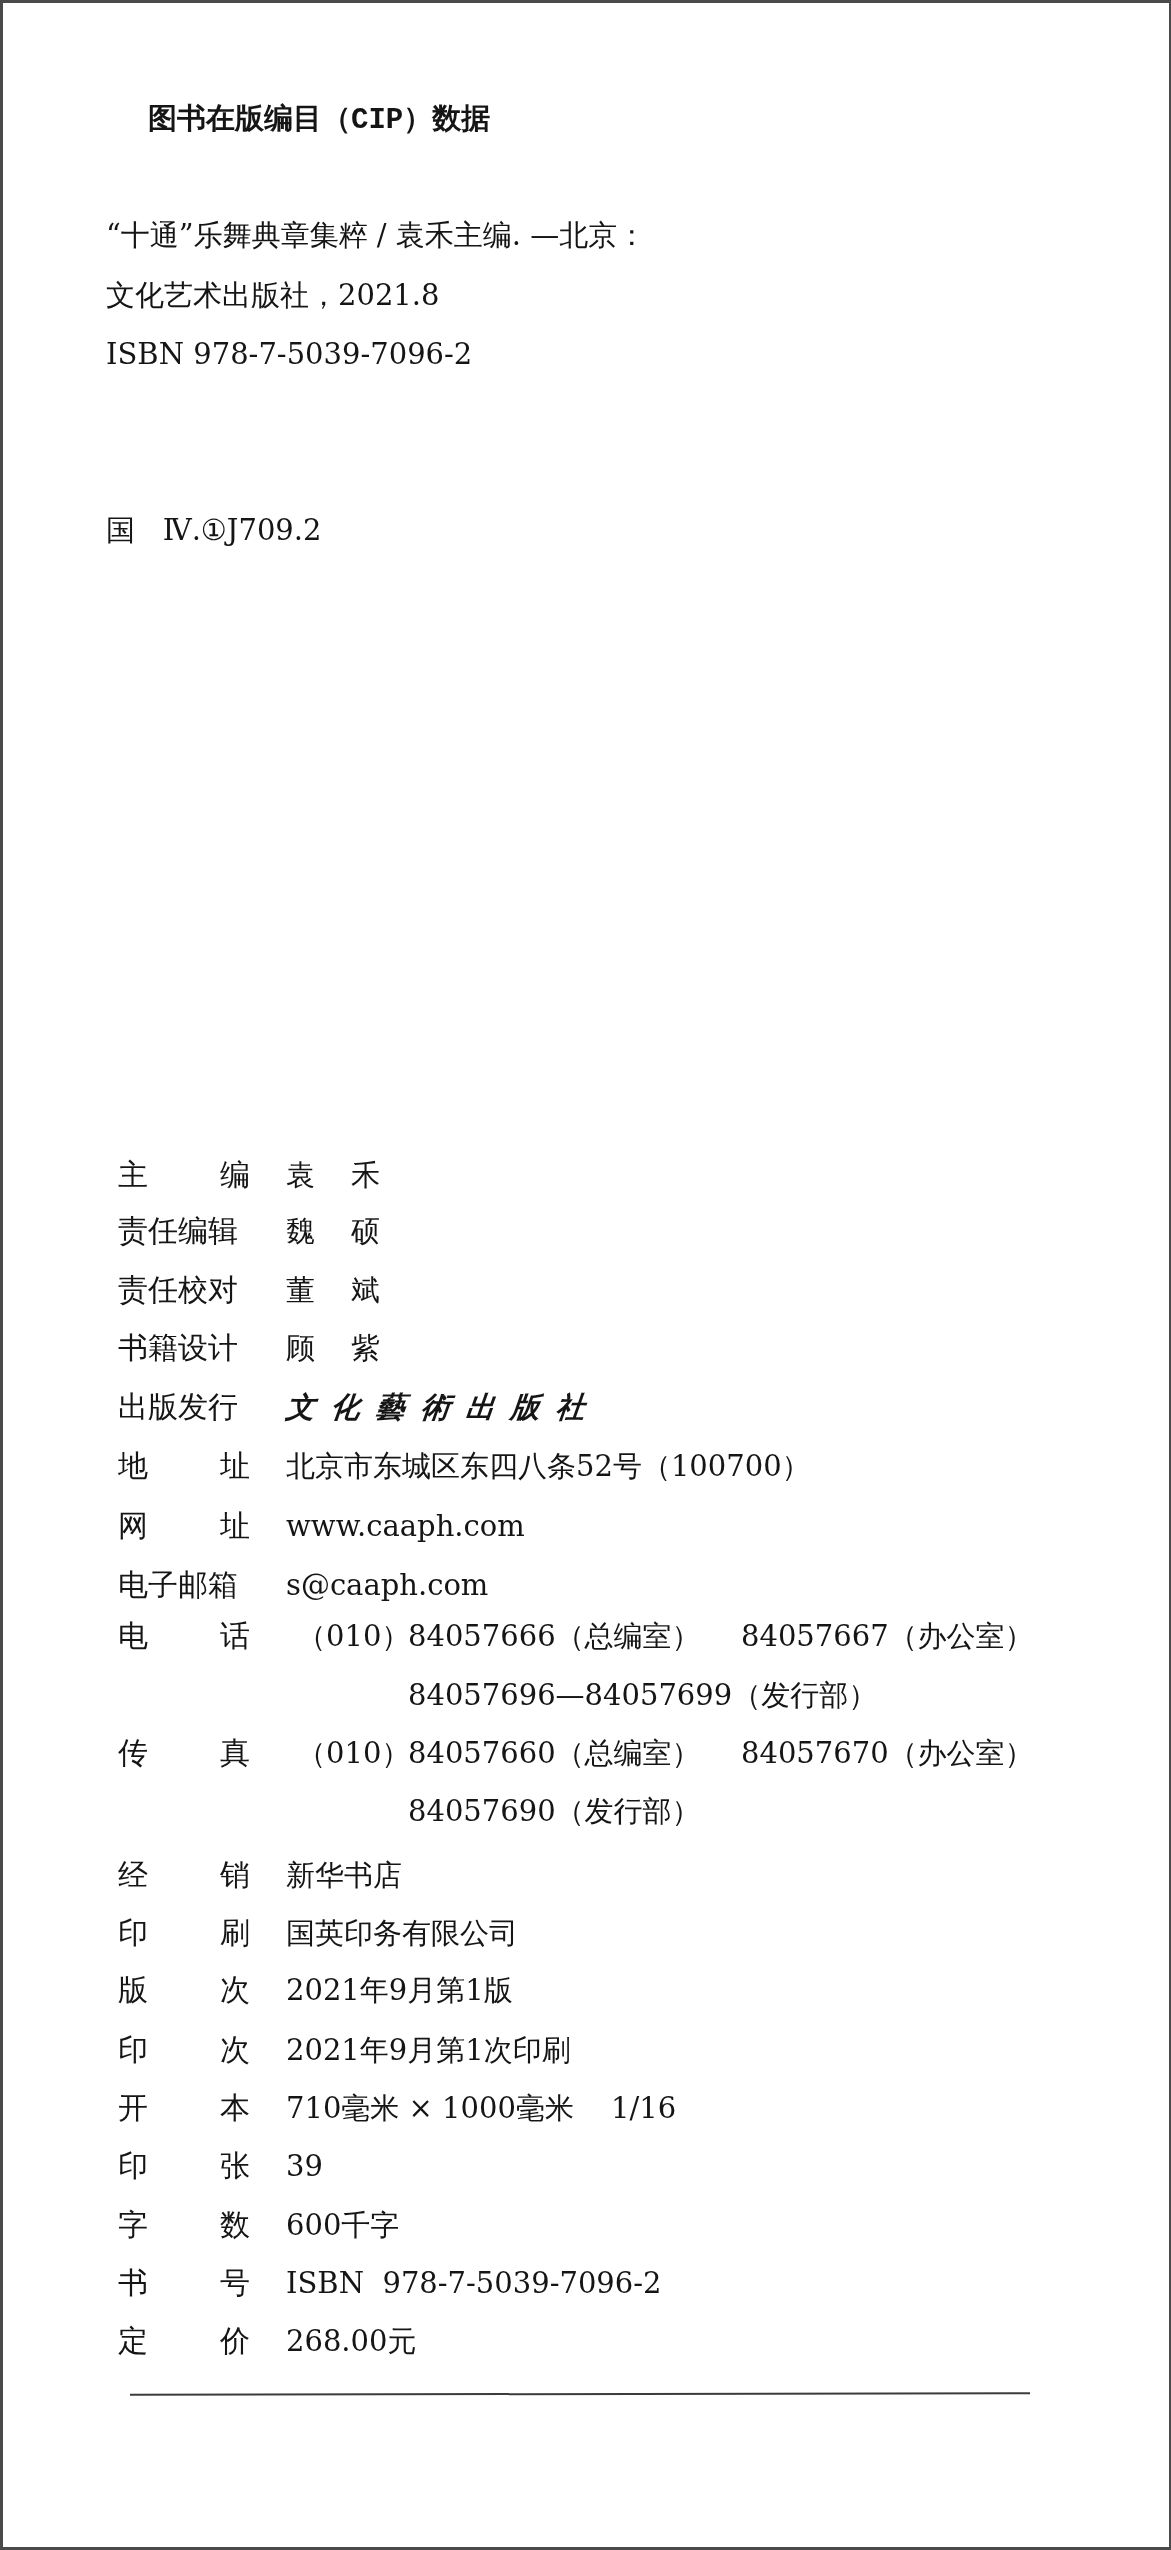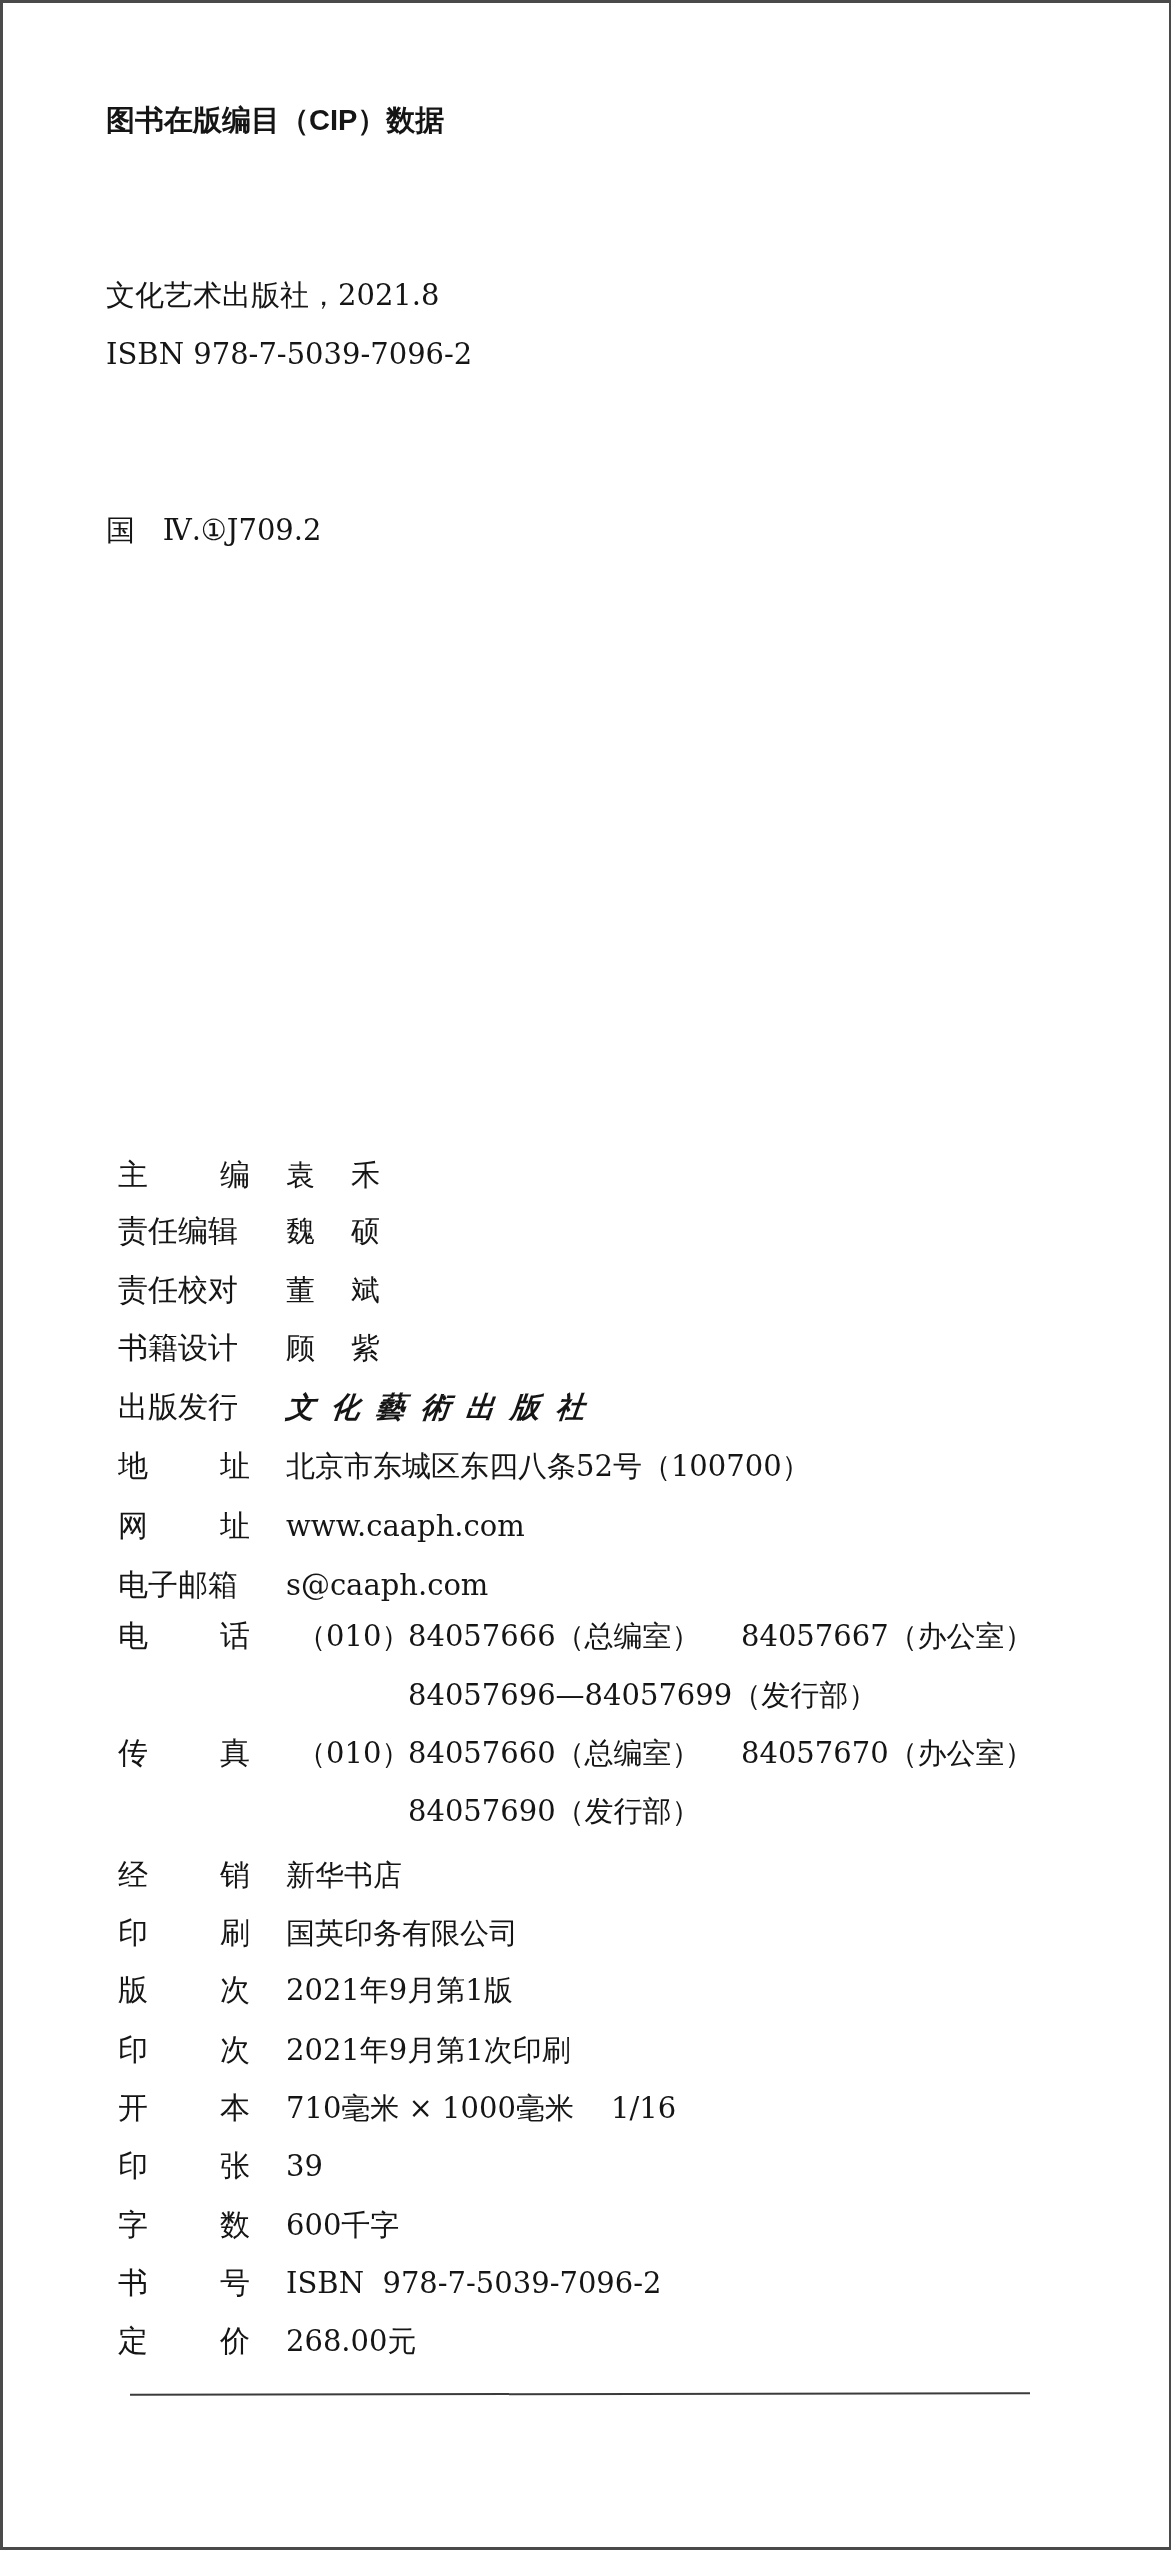--- a/index.html
+++ b/index.html
@@ -7,21 +7,21 @@
     width: 1171px; height: 2550px; position: relative; overflow: hidden;
     font-family: "DejaVu Serif", "Liberation Serif", serif;
     color: #151515;
   }
   .page {
     position: absolute; left: 0; top: 0; width: 1171px; height: 2550px;
     box-sizing: border-box; border: 3px solid #4a4a4a; border-right-width: 2px;
     background: #fff;
   }
   .abs { position: absolute; white-space: nowrap; line-height: 1; }
-  .sans { font-family: Liberation Sans, sans-serif; }
+  .sans { font-family: Liberation Mono, monospace; margin-left: 42px; }
   .serif { font-family: "DejaVu Serif", "Liberation Serif", serif; }
 
   .cip-heading { left: 103px; top: 103px; font-size: 29px; font-weight: bold; letter-spacing: 0px; }
   .cip-line { left: 103px; font-size: 29px; }
   .cip-approval { left: 103px; top: 628px; font-size: 29px; font-weight: bold; letter-spacing: -1px; }
 
   .book-title { left: 132px; top: 978px; font-size: 46px; letter-spacing: 2px; }
 
   .row { position: absolute; left: 0; height: 34px; width: 1171px; }
   .row .lbl { position: absolute; left: 115px; top: 0; font-size: 30px; line-height: 34px; }
@@ -38,20 +38,21 @@
 
   .rule { position: absolute; left: 127px; top: 2390px; width: 900px; height: 2px; background: #3b3b3b; transform: rotate(-0.1deg); }
   .footer-note { left: 127px; top: 2434px; font-size: 27px; }
 </style>
 </head>
 <body>
 
 <div class="page">
 
   <div class="abs sans cip-heading">图书在版编目（CIP）数据</div>
+  <div class="abs serif cip-line" style="top:218px;">“十通”乐舞典章集粹 / 袁禾主编. —北京：</div>
   <div class="abs serif cip-line" style="top:278px;">文化艺术出版社，2021.8</div>
   <div class="abs serif cip-line" style="top:337px;">ISBN  978-7-5039-7096-2</div>
   <div class="abs serif cip-line" style="top:513px; white-space:pre;text-align:center;">国   Ⅳ.①J709.2</div>
 
 
   <div class="row" style="top:1155px;">
     <div class="lbl spread">
       <span>主</span>
       <span>编</span>
     </div>

